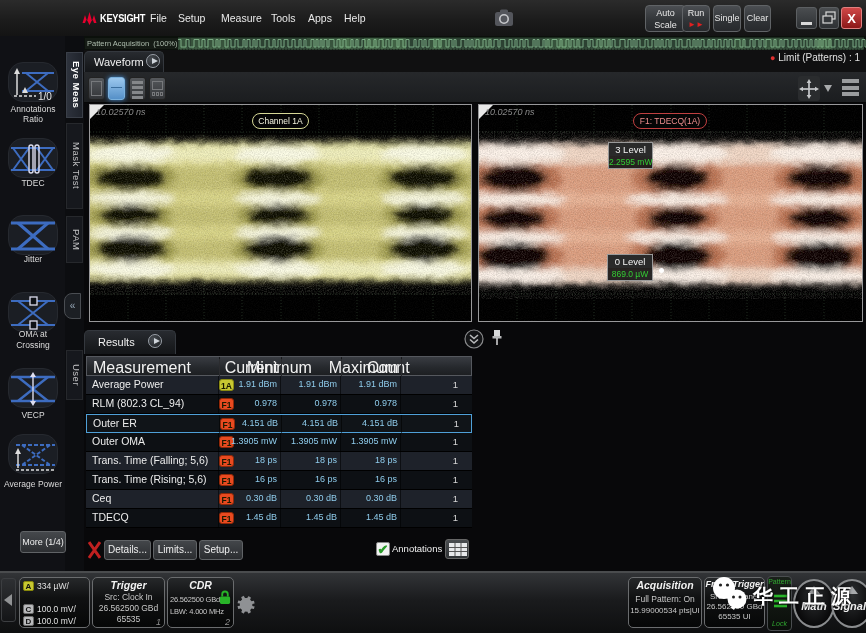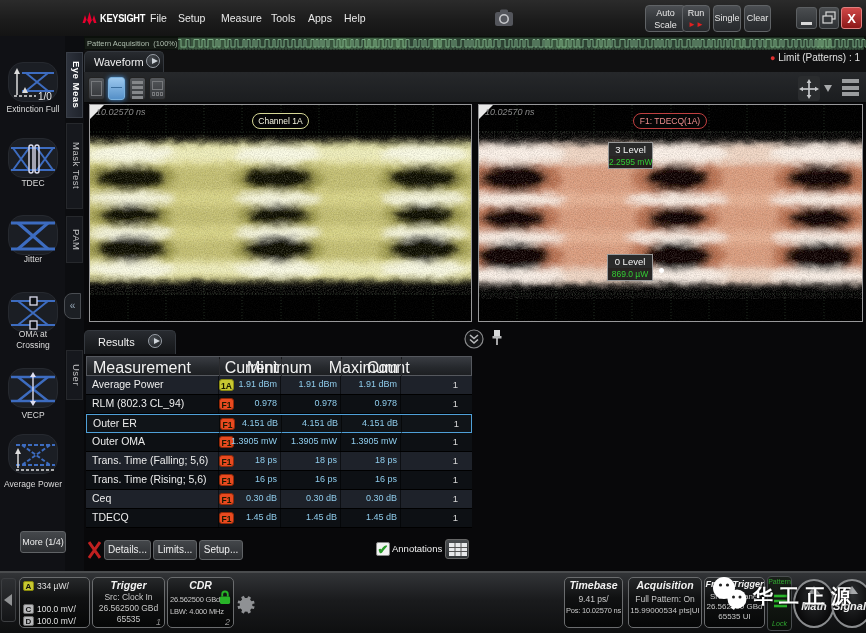--- a/index.html
+++ b/index.html
@@ -130,21 +130,21 @@
           <line x1="12" y1="26" x2="44" y2="26"></line>
         <path d="M16 8 L38 26 M38 8 L16 26"></path>
       </g>
       <line x1="7" y1="5" x2="7" y2="30" stroke="#ddd" stroke-width="1.5"></line>
       <path d="M7 3 L10 9 L4 9 Z" fill="#ddd"></path>
       <path d="M15 22 L18 28 L12 28 Z" fill="#ddd"></path>
       <line x1="4" y1="31" x2="26" y2="31" stroke="#ddd" stroke-width="1.5" stroke-dasharray="3 2"></line>
       <text x="28" y="35" fill="#e8e8e8" font-size="10">1/0</text>
     </svg>
   </div>
-  <div class="abs slabel" style="top:104px">Extinction Full</div>
+  <div class="abs slabel" style="top:104px">Annotations Ratio</div>
   <div class="abs sbtn" style="top:138px">
     <svg width="46" height="36" viewBox="0 0 46 36">
       <g stroke="#3d6cc0" stroke-width="2" fill="none">
         <line x1="1" y1="7" x2="45" y2="7"></line>
           <line x1="1" y1="29" x2="45" y2="29"></line>
         <path d="M3 7 L19 29 M19 7 L3 29 M27 7 L43 29 M43 7 L27 29"></path>
       </g>
       <rect x="19" y="4" width="4" height="28" rx="2" fill="none" stroke="#dde" stroke-width="1.4"></rect>
       <rect x="25" y="4" width="4" height="28" rx="2" fill="none" stroke="#dde" stroke-width="1.4"></rect>
     </svg>
@@ -640,25 +640,20 @@
     <svg class="abs" style="right:2px;top:12px" width="12" height="15" viewBox="0 0 13 16">
       <rect x="1" y="7" width="11" height="8" rx="1.5" fill="#28b428"></rect>
       <path d="M3.5 7 V4.5 A3 3 0 0 1 9.5 4.5 V7" fill="none" stroke="#28b428" stroke-width="2"></path>
     </svg>
     <div class="abs cnum">2</div>
   </div>
   <svg class="abs" style="left:233px;top:593px" width="24" height="24" viewBox="0 0 24 24">
     <path fill="#8f9194" d="M12 8a4 4 0 1 0 0 8 4 4 0 0 0 0-8zm9.4 5.4l-2.1-.3a7 7 0 0 0 0-2.2l2.1-.3c.1 0 .2-.2.2-.3l-.6-2.3c0-.1-.2-.2-.3-.2l-2.1.5a7 7 0 0 0-1.5-1.6l.8-2c0-.1 0-.3-.1-.3l-2-1.2c-.1 0-.3 0-.4.1l-1.2 1.8a7 7 0 0 0-2.2 0L10.8 3c-.1-.1-.2-.2-.4-.1l-2 1.2c-.1 0-.2.2-.1.3l.8 2a7 7 0 0 0-1.5 1.6l-2.1-.5c-.1 0-.3 0-.3.2l-.6 2.3c0 .1 0 .3.2.3l2.1.3a7 7 0 0 0 0 2.2l-2.1.3c-.1 0-.2.2-.2.3l.6 2.3c0 .1.2.2.3.2l2.1-.5a7 7 0 0 0 1.5 1.6l-.8 2c0 .1 0 .3.1.3l2 1.2c.1 0 .3 0 .4-.1l1.2-1.8a7 7 0 0 0 2.2 0l1.2 1.8c.1.1.2.2.4.1l2-1.2c.1 0 .2-.2.1-.3l-.8-2a7 7 0 0 0 1.5-1.6l2.1.5c.1 0 .3 0 .3-.2l.6-2.3c0-.1 0-.3-.2-.3zM12 14.5a2.5 2.5 0 1 1 0-5 2.5 2.5 0 0 1 0 5z"></path>
   </svg>
 
-  <div class="abs bpanel" style="left:564px;width:59px">
-    <div class="abs bphead">Timebase</div>
-    <div class="abs bpline" style="top:16px">9.41 ps/</div>
-    <div class="abs bpline" style="top:28px;font-size:7.5px;letter-spacing:-0.2px">Pos: 10.02570 ns</div>
-  </div>
 
   <div class="abs bpanel" style="left:628px;width:74px">
     <div class="abs bphead">Acquisition</div>
     <div class="abs bpline" style="top:16px">Full Pattern: On</div>
     <div class="abs bpline" style="top:28px;font-size:8px">15.99000534 pts|UI</div>
   </div>
 
   <div class="abs bpanel" style="left:704px;width:61px">
     <div class="abs bphead" style="font-size:9px">FrameTrigger</div>
     <div class="abs bpline" style="top:14px;font-size:8px">Src: FP Panel</div>

